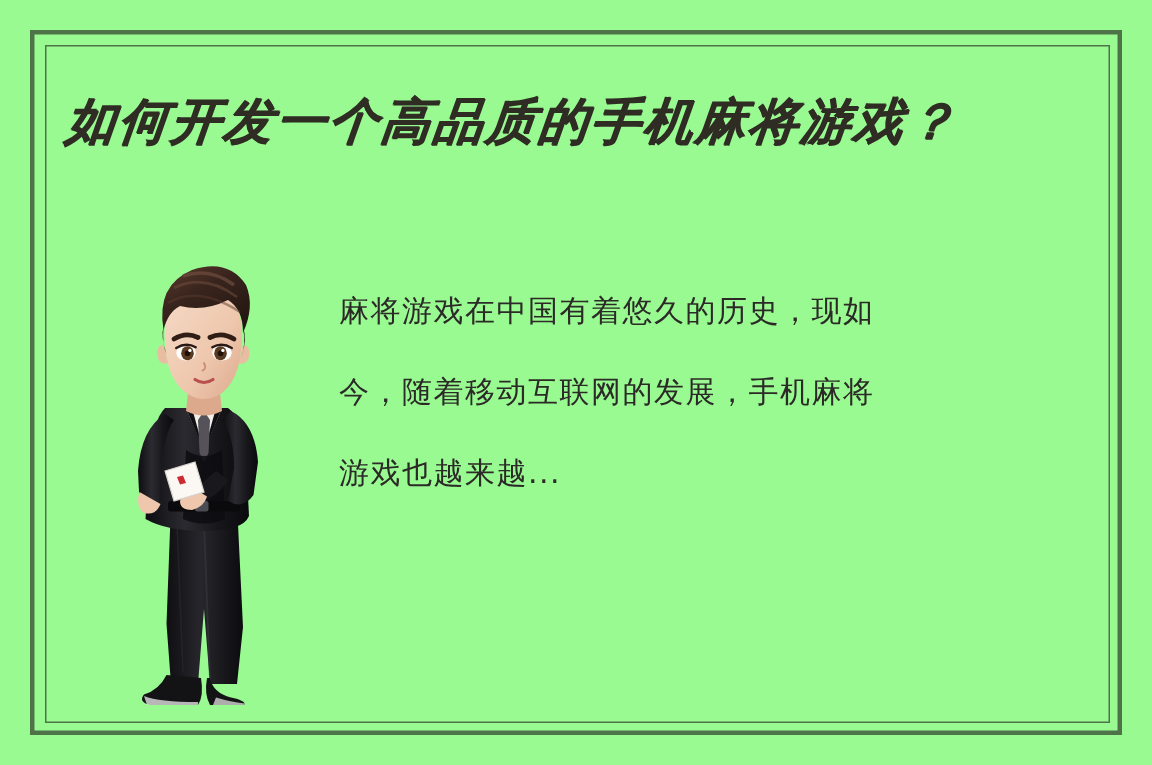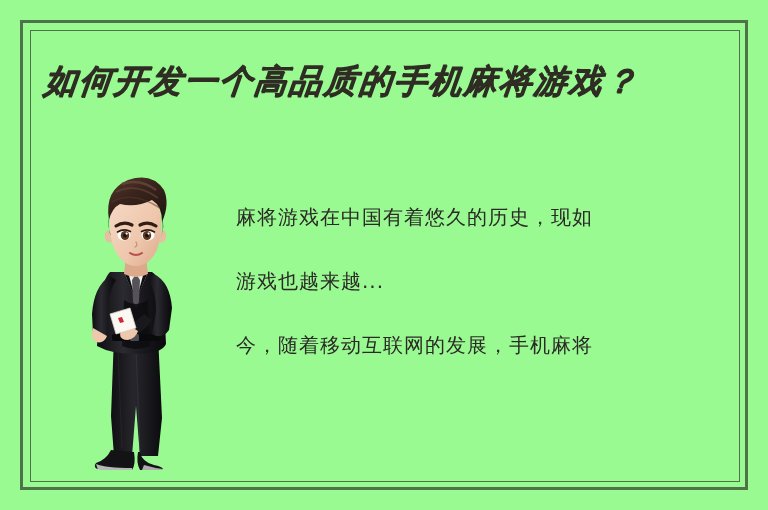--- a/index.html
+++ b/index.html
@@ -67,21 +67,21 @@
     left: 222px;
     top: 178px;
     width: 510px;
     font-family: "DejaVu Sans", "Liberation Sans", sans-serif;
     font-size: 20px;
     line-height: 50px;
     color: #2b2a26;
     letter-spacing: 1px;
   }
   #body-copy p {
-    margin: 14px;
+    margin: 4px;
   }
 
   
   #illustration {
     position: absolute;
     left: 66px;
     top: 168px;
     width: 140px;
     height: 310px;
   }
@@ -96,22 +96,22 @@
 
 <div id="card">
 
   <div id="frame-outer"></div>
   <div id="frame-inner"></div>
 
   <div id="headline">如何开发一个高品质的手机麻将游戏？</div>
 
   <div id="body-copy">
     <p>麻将游戏在中国有着悠久的历史，现如</p>
+    <p>今，随着移动互联网的发展，手机麻将</p>
     <p>游戏也越来越...</p>
-    <p>今，随着移动互联网的发展，手机麻将</p>
   </div>
 
   <div id="illustration">
     <svg viewBox="0 0 140 310" xmlns="http://www.w3.org/2000/svg" aria-hidden="true">
       <defs>
         <linearGradient id="suitG" x1="0" y1="0" x2="1" y2="0">
           <stop offset="0%" stop-color="#0e0e11"></stop>
           <stop offset="38%" stop-color="#2a2a30"></stop>
           <stop offset="70%" stop-color="#17171b"></stop>
           <stop offset="100%" stop-color="#0a0a0d"></stop>

